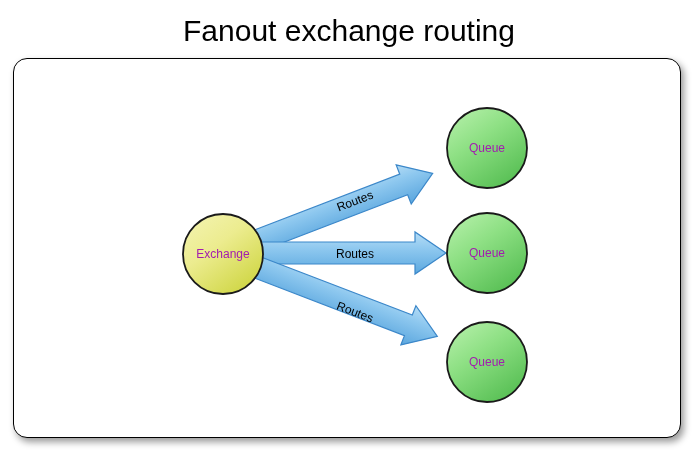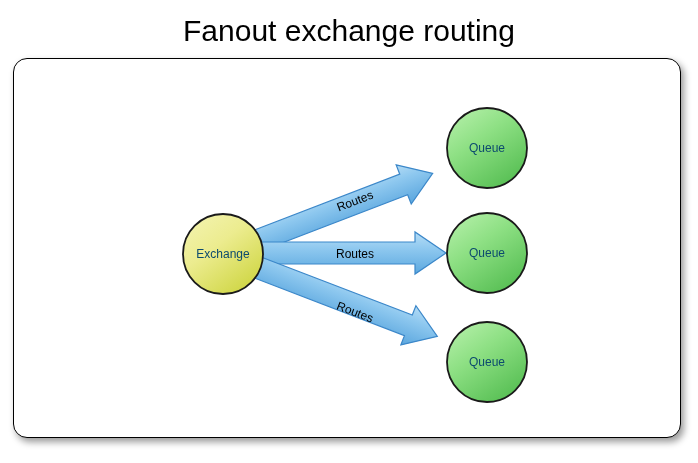--- a/index.html
+++ b/index.html
@@ -44,21 +44,21 @@
     box-sizing: border-box;
   }
   #canvas {
     position: absolute;
     left: 0;
     top: 0;
   }
   .node-label {
     position: absolute;
     font-size: 12px;
-    color: #0c4a6e;
+    color: #a21caf;
     font-family: "Liberation Sans", sans-serif;
     white-space: nowrap;
     transform: translate(-50%, -50%);
     pointer-events: none;
   }
   .edge-label {
     position: absolute;
     font-size: 12px;
     color: #000000;
     font-family: "Liberation Sans", sans-serif;

